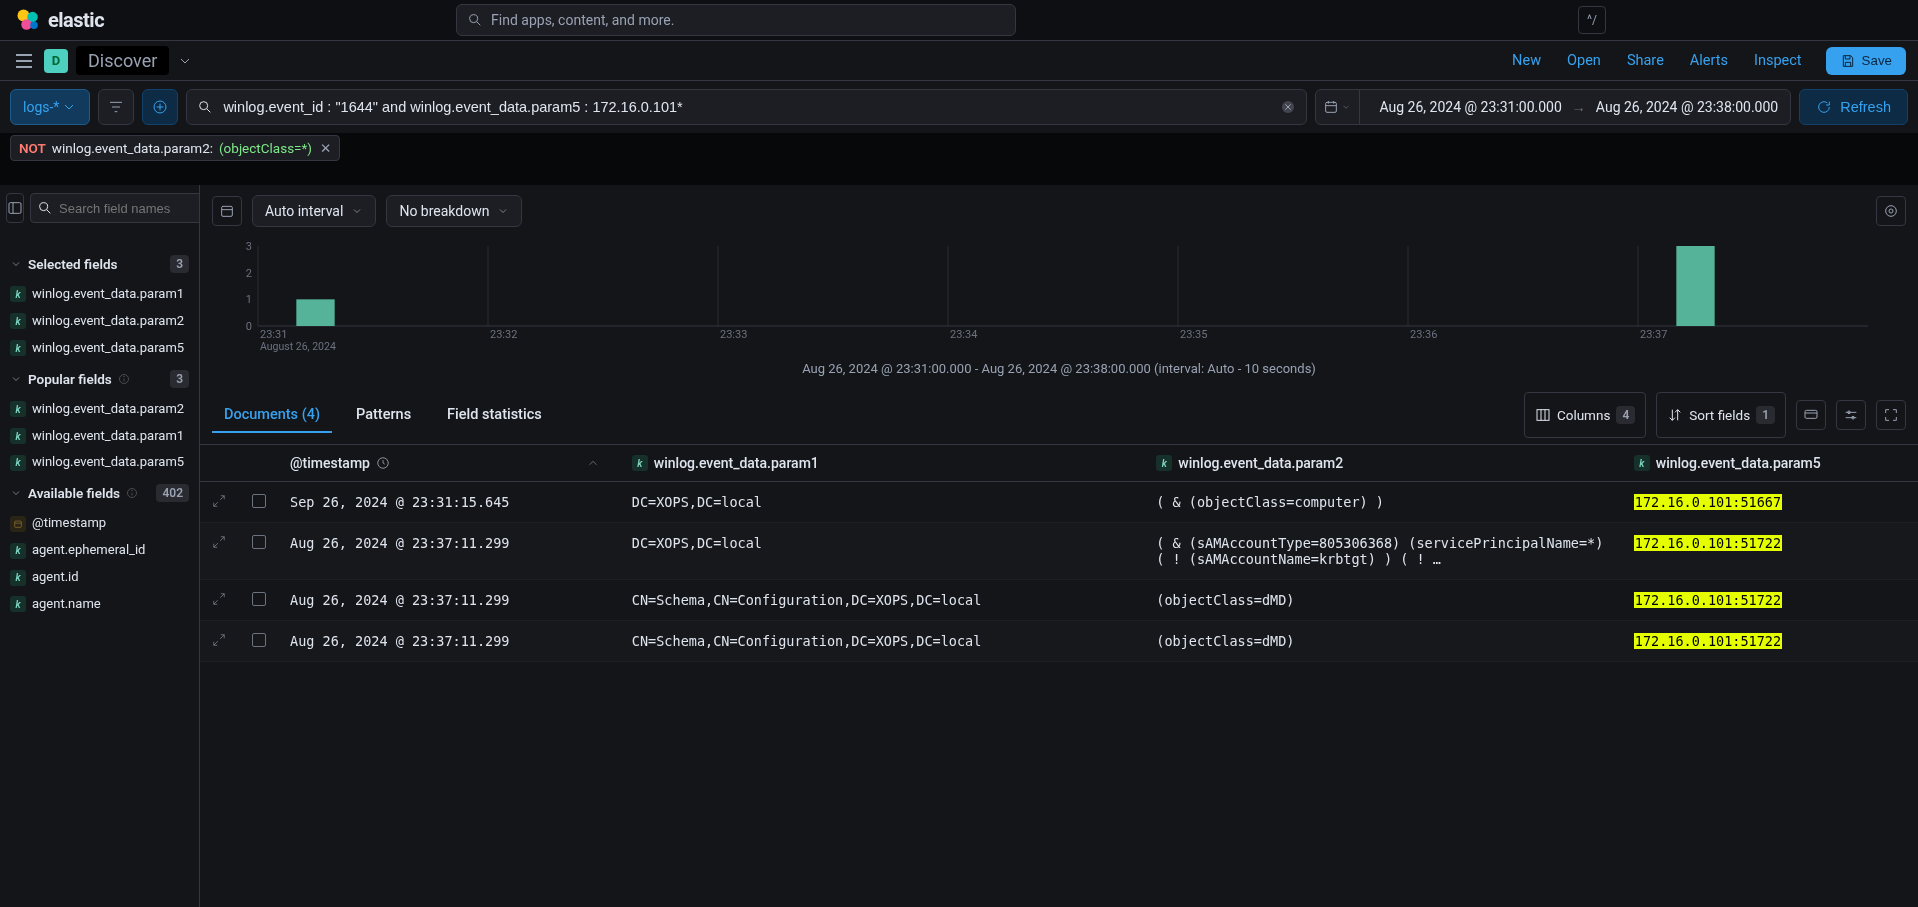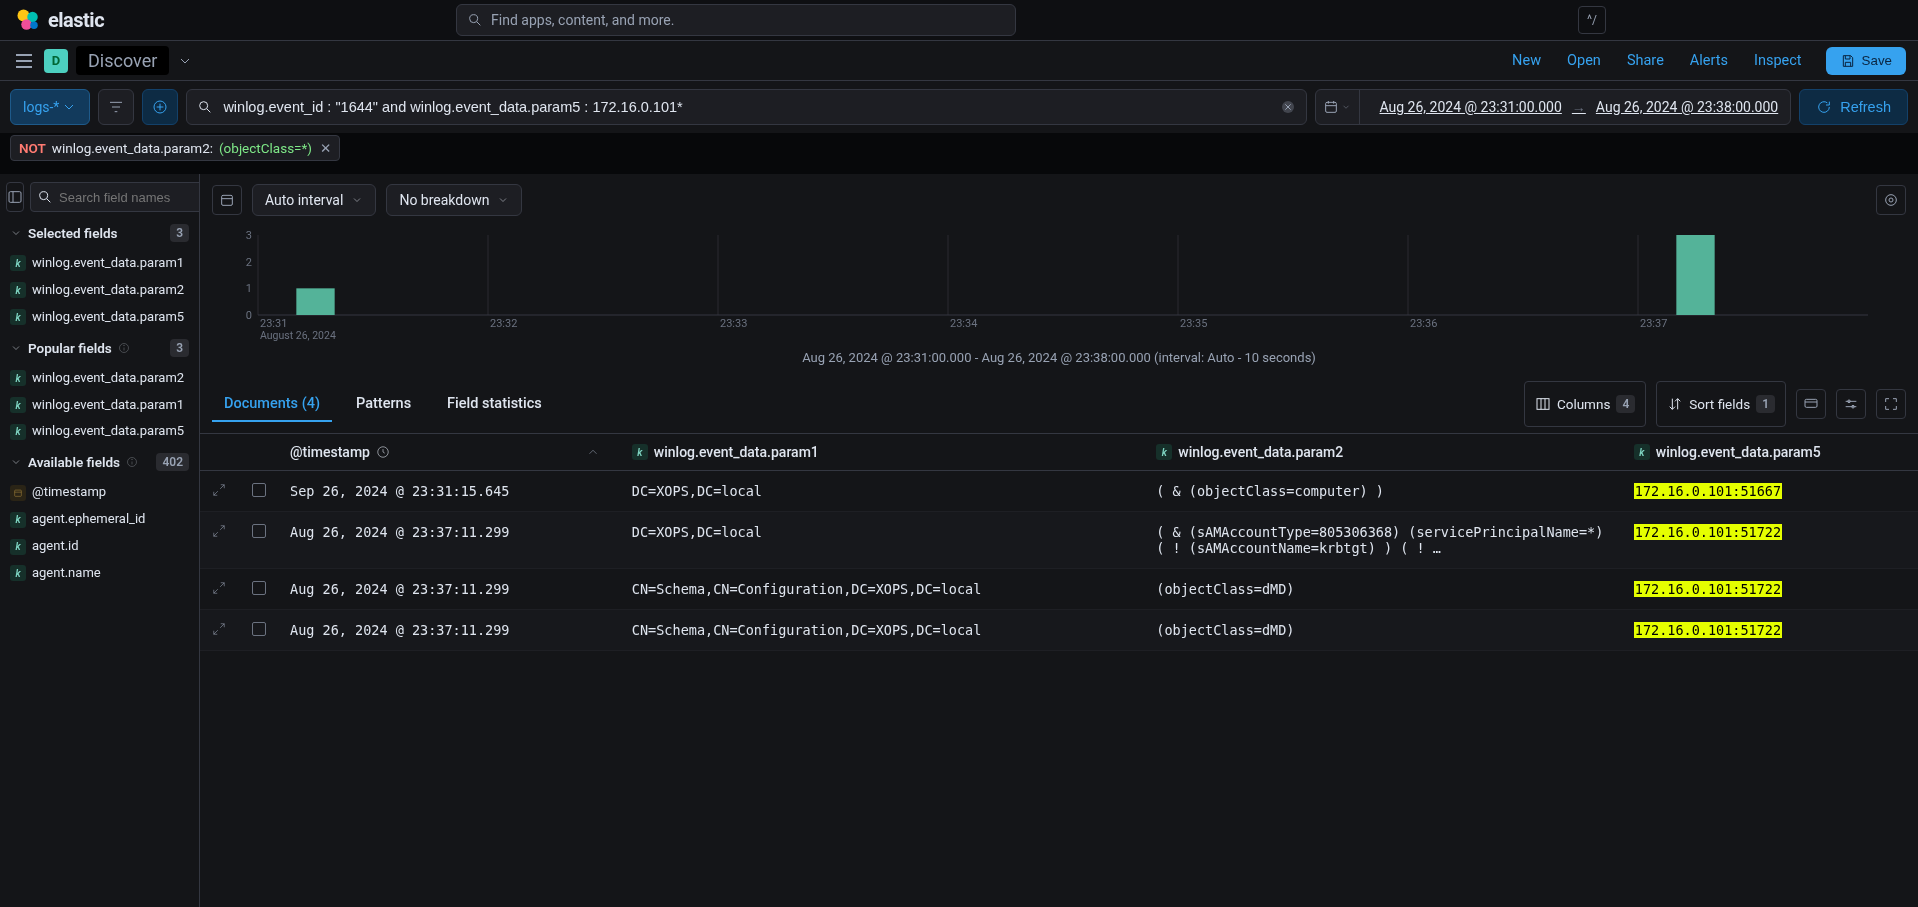--- a/index.html
+++ b/index.html
@@ -101,47 +101,47 @@
   }
   .add-filter-btn{background:#0d2b44;color:var(--accent);border-color:#13416a;}
   .kql-input{
     flex:1;height:36px;background:var(--panel);border:1px solid var(--border);border-radius:6px;
     display:flex;align-items:center;padding:0 10px;gap:8px;
   }
   .kql-input input{flex:1;background:transparent;border:none;outline:none;color:var(--text);font-size:14.5px;}
   .clear-x{color:var(--text-dim);cursor:pointer;}
   .date-picker{
     height:36px;background:var(--panel);border:1px solid var(--border);border-radius:6px;
-    display:flex;align-items:center;gap:8px;text-decoration:underline;
+    display:flex;align-items:center;gap:8px;
   }
   .date-icon-box{width:44px;height:100%;border-right:1px solid var(--border);display:flex;align-items:center;justify-content:center;color:var(--text-dim);gap:2px;}
   .date-range{padding:0 12px;display:flex;align-items:center;gap:10px;color:var(--text);}
   .date-arrow{color:var(--text-faint);}
   .refresh-btn{
     height:36px;background:#0d2b44;border:1px solid #13416a;border-radius:6px;color:var(--accent);
     padding:0 16px;display:flex;align-items:center;gap:8px;font-size:14.5px;
   }
 
   
-  .filter-pills{padding:2px 10px 13px 10px;display:flex;gap:8px;}
+  .filter-pills{padding:2px 10px 24px 10px;display:flex;gap:8px;}
   .filter-pill{
     background:var(--panel);border:1px solid var(--border);border-radius:4px;padding:4px 8px;
     display:flex;align-items:center;gap:6px;font-size:13.5px;
   }
   .pill-not{color:#ff7b72;font-weight:600;}
   .pill-key{color:var(--text);}
   .pill-val{color:#7ee787;}
   .pill-x{color:var(--text-dim);cursor:pointer;margin-left:2px;}
 
   
   .body{display:flex;height:calc(100% - 48px - 40px - 52px - 34px);}
   
   
   .sidebar{width:200px;background:var(--bg);border-right:1px solid var(--border);display:flex;flex-direction:column;padding:8px 6px;overflow-y:auto;}
-  .sidebar-top{display:flex;gap:6px;align-items:center;margin-bottom:4px;}
+  .sidebar-top{display:flex;gap:6px;align-items:center;margin-bottom:24px;}
   .side-icon-btn{width:30px;height:30px;border:1px solid var(--border);border-radius:4px;display:flex;align-items:center;justify-content:center;color:var(--text-dim);}
   .field-search{flex:1;height:30px;border:1px solid var(--border);border-radius:4px;display:flex;align-items:center;padding:0 6px;gap:4px;background:var(--panel);}
   .field-search input{flex:1;min-width:0;background:transparent;border:none;outline:none;color:var(--text);font-size:13px;}
   .count-badge{background:#2a2b30;color:var(--text-dim);border-radius:4px;padding:2px 6px;font-size:12px;font-weight:600;}
   .section-head{display:flex;align-items:center;gap:6px;padding:8px 4px;cursor:pointer;font-size:13.5px;font-weight:600;}
   .section-head .count-badge{margin-left:auto;}
   .field-item{display:flex;align-items:center;gap:6px;padding:5px 4px;font-size:13px;color:var(--text-dim);cursor:pointer;border-radius:4px;}
   .field-type{width:16px;height:16px;background:#16302a;color:#7dd3c0;border-radius:3px;font-size:10px;display:flex;align-items:center;justify-content:center;font-style:italic;font-weight:600;flex-shrink:0;}
   .field-type.ts{background:#2a2416;color:#d4a849;}
   .field-name{word-break:break-all;line-height:1.3;color:var(--text);}

